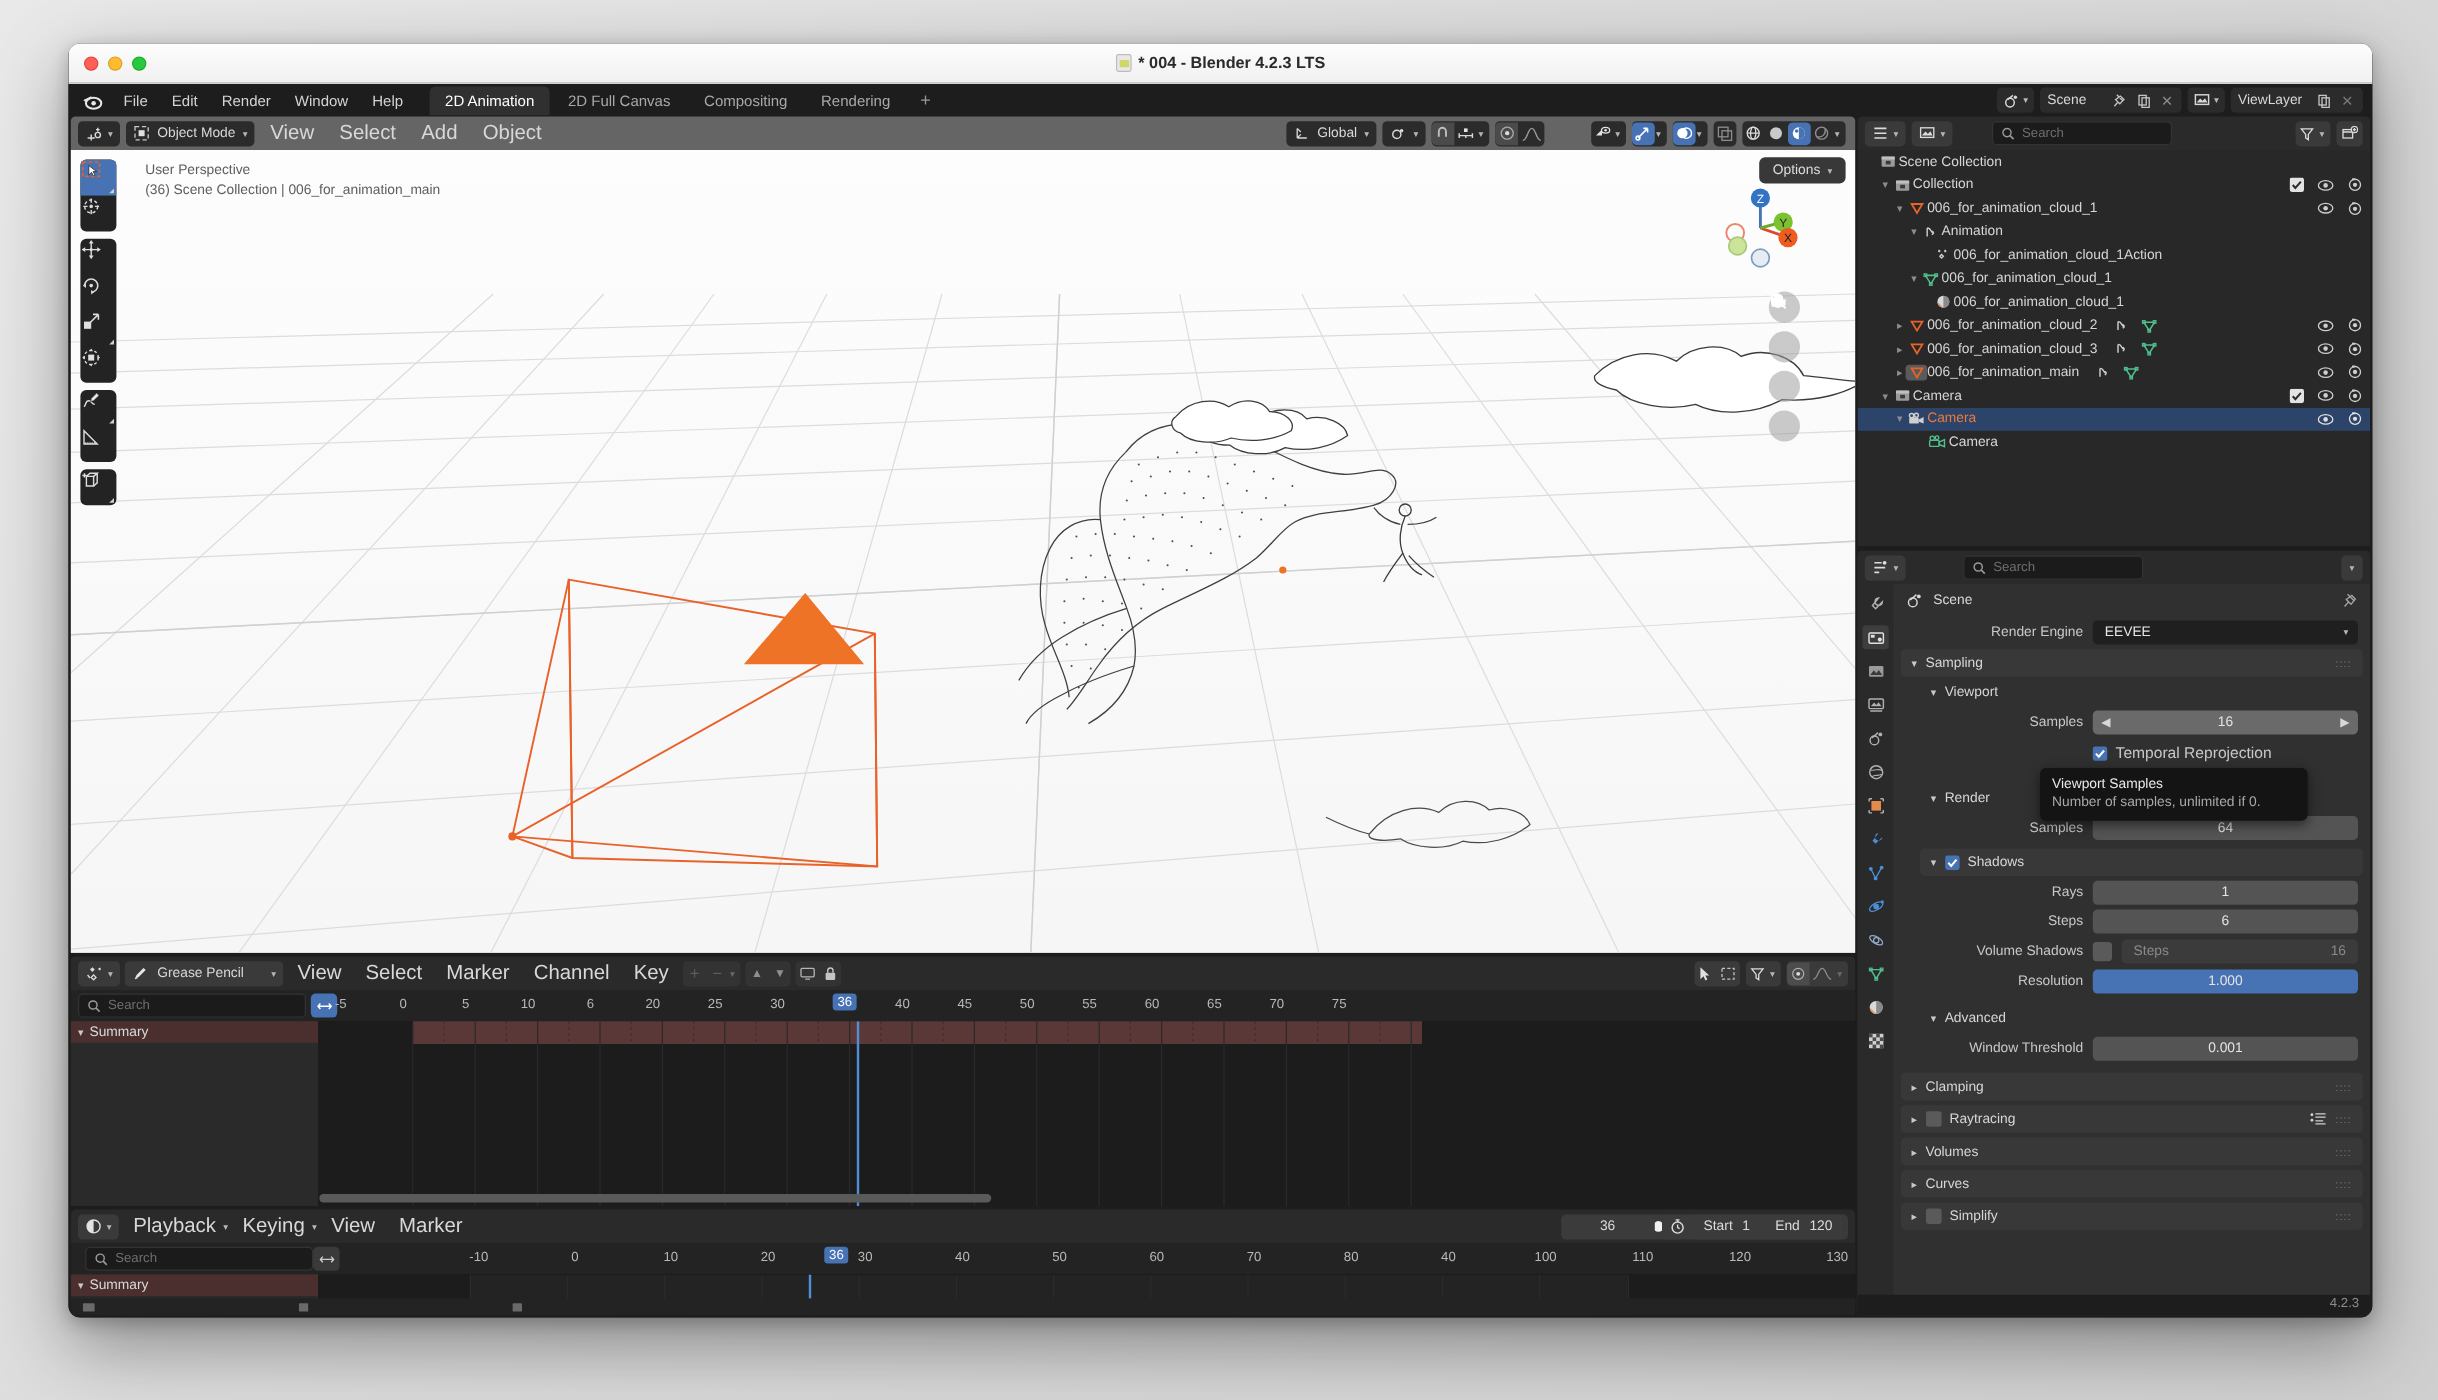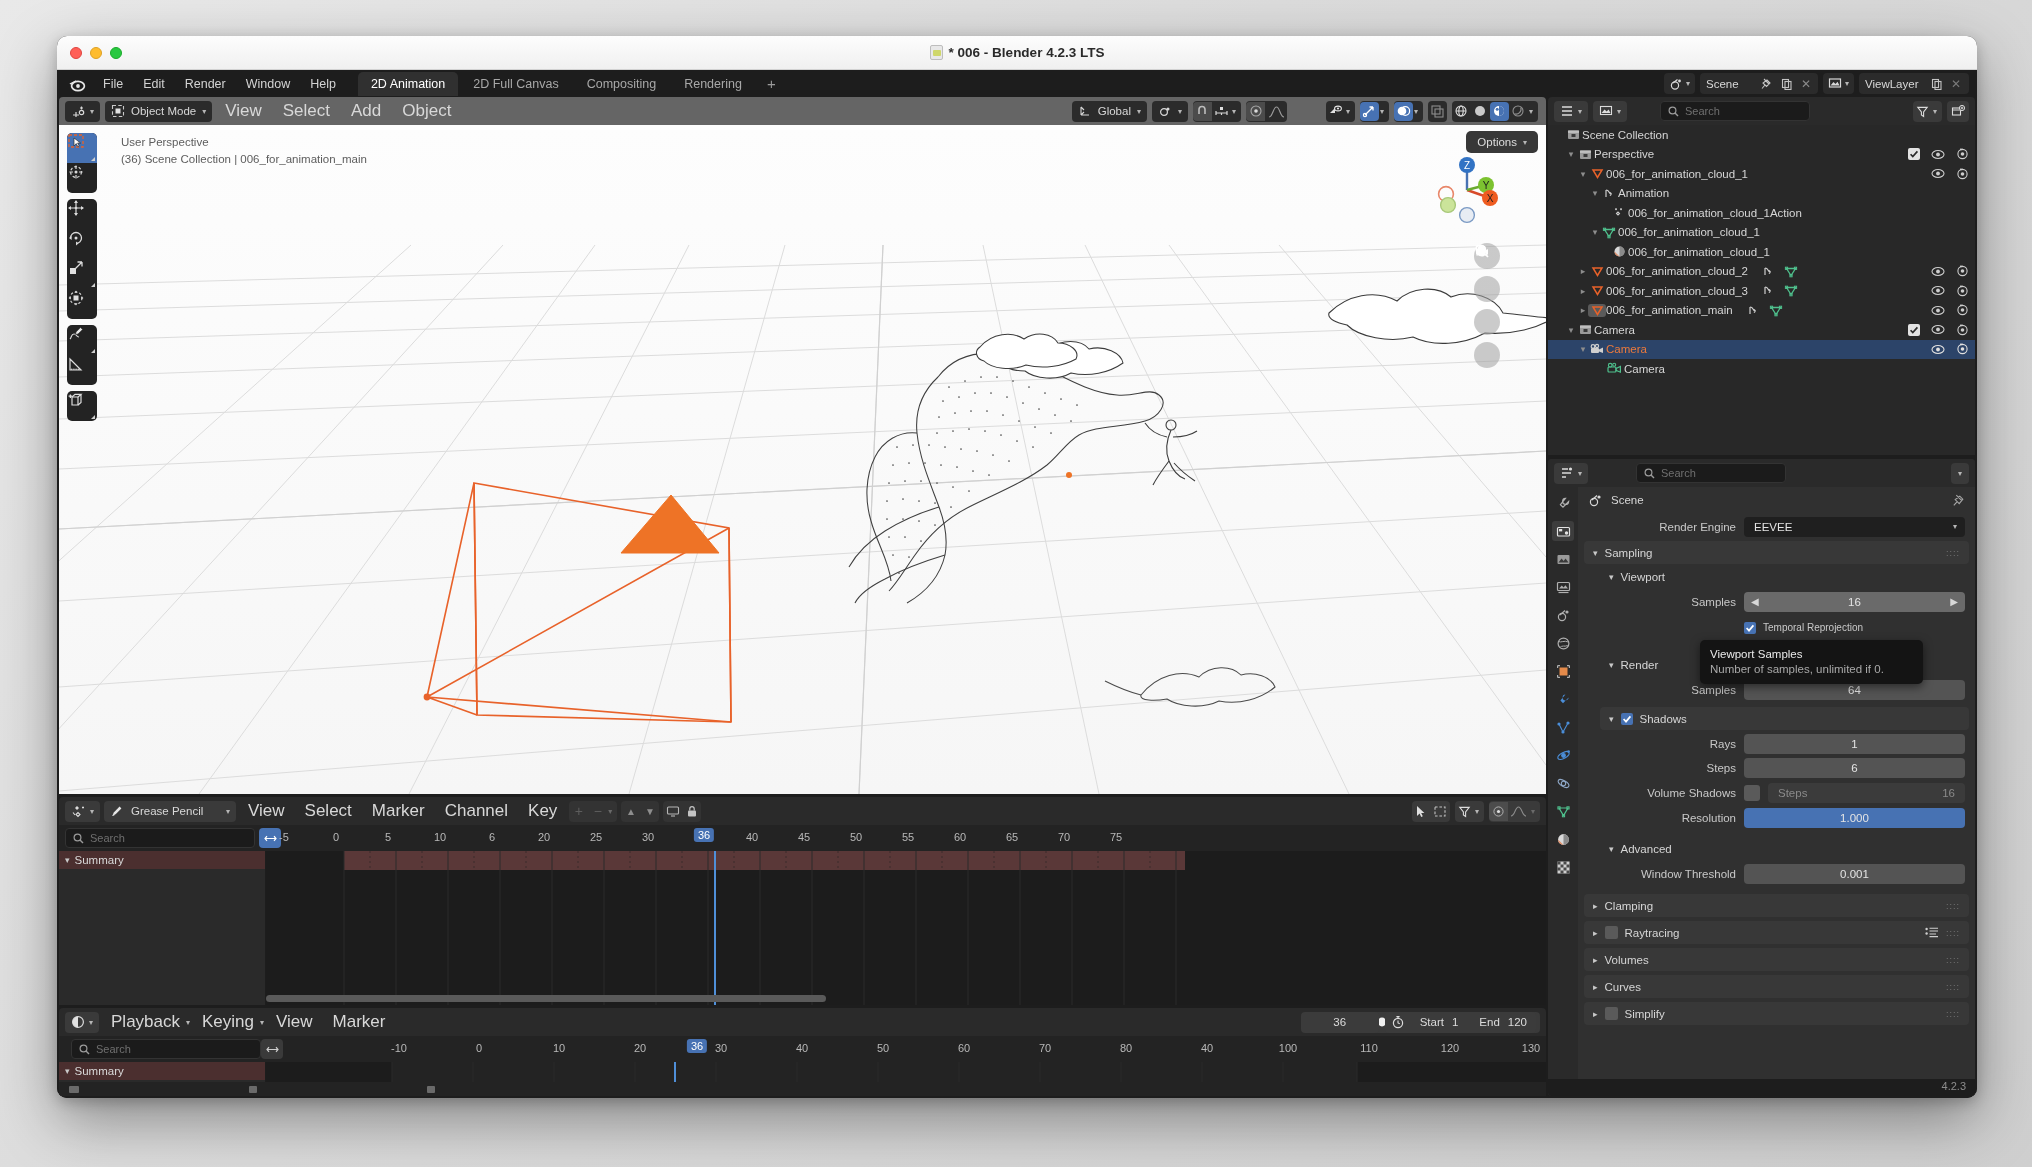--- a/index.html
+++ b/index.html
@@ -157,21 +157,21 @@
 <div id="window">
 
   <div id="titlebar">
     <div class="traffic">
       <div class="dot red"></div>
       <div class="dot yellow"></div>
       <div class="dot green"></div>
     </div>
     <div id="title-center">
       <span class="title-doc-icon"></span>
-      <span>* 006 - Blender 4.2.3 LTS</span>
+      <span>* 004 - Blender 4.2.3 LTS</span>
     </div>
   </div>
 
   <div id="topbar">
     <span class="blender-logo">
       <svg width="20" height="20" viewBox="0 0 20 20">
         <ellipse cx="11" cy="12" rx="6.4" ry="4.6" fill="none" stroke="#e7e7e7" stroke-width="1.7"></ellipse>
         <circle cx="11" cy="12" r="1.9" fill="#e7e7e7"></circle>
         <path d="M2.5 9.4 L9 6.2 L9.6 7.6 L3.5 10.6 Z" fill="#e7e7e7"></path>
       </svg>
@@ -1065,21 +1065,21 @@
           <div class="ol-row">
             <span style="width:18px"></span>
             <span class="disc">▾</span>
             <span style="width:18px;display:flex;justify-content:center;">
               <svg width="13" height="13" viewBox="0 0 13 13">
                     <rect x="1" y="2.5" width="11" height="8.5" rx="1" fill="#9a9a9a"></rect>
                     <rect x="1" y="2.5" width="11" height="2.4" fill="#c0c0c0"></rect>
                     <rect x="4.5" y="6" width="4" height="3" fill="#3a3a3a"></rect>
                   </svg>
             </span>
-            <span class="lbl">Perspective</span>
+            <span class="lbl">Collection</span>
             <span class="rgt">
               <span>
                     <svg width="12" height="12" viewBox="0 0 12 12">
                       <rect width="12" height="12" rx="2" fill="#e3e3e3"></rect>
                       <path d="M2.6 6.2 L4.8 8.6 L9.4 3.4" stroke="#2b2b2b" stroke-width="1.7" fill="none"></path>
                     </svg>
                   </span>
               <span>
                     <svg width="14" height="11" viewBox="0 0 14 11">
                       <ellipse cx="7" cy="5.5" rx="6" ry="4" fill="none" stroke="#cdcdcd" stroke-width="1.1"></ellipse>
@@ -1542,21 +1542,21 @@
           </div>
 
           <div class="pr-row" style="margin-top:3px;">
             <span class="pr-label"></span>
             <span class="pr-field" style="background:transparent;justify-content:flex-start;gap:7px;">
               <span class="cbox">
                     <svg viewBox="0 0 10 10">
                       <path d="M1.6 5 L4 7.6 L8.4 2.4" stroke="#fff" stroke-width="1.7" fill="none"></path>
                     </svg>
                   </span>
-              <span style="font-size:10px;color:#c8c8c8;">Temporal Reprojection</span>
+              <span style="font-size:13px;color:#c8c8c8;">Temporal Reprojection</span>
             </span>
           </div>
 
           <div class="panel-hdr sub" style="margin-left:22px;margin-top:14px;">
             <span style="color:#c9c9c9;font-size:9px;">▾</span>
             <span>Render</span>
           </div>
 
           <div class="pr-row">
             <span class="pr-label">Samples</span>

